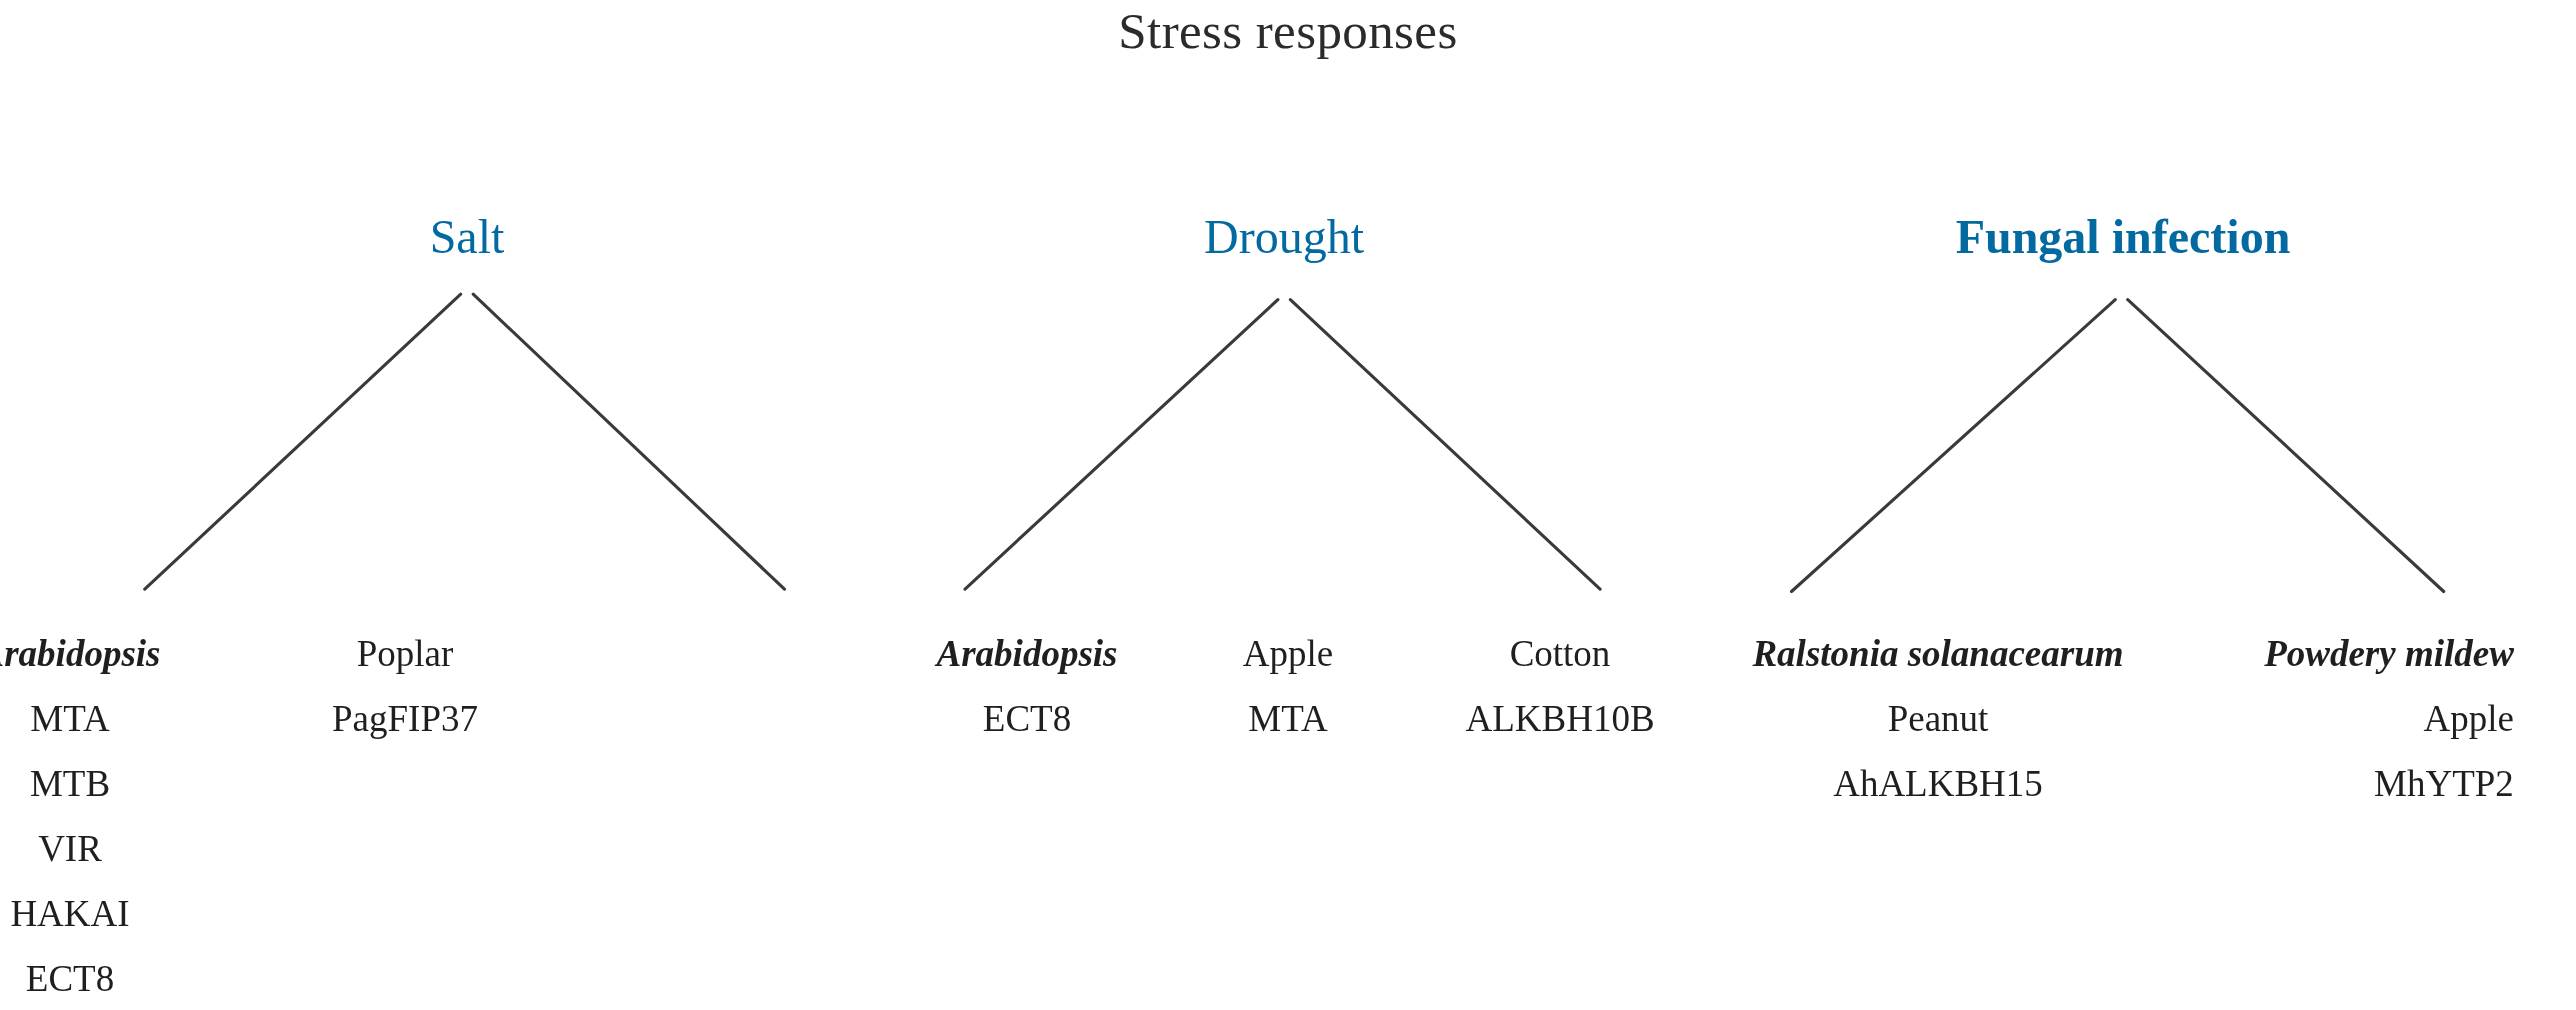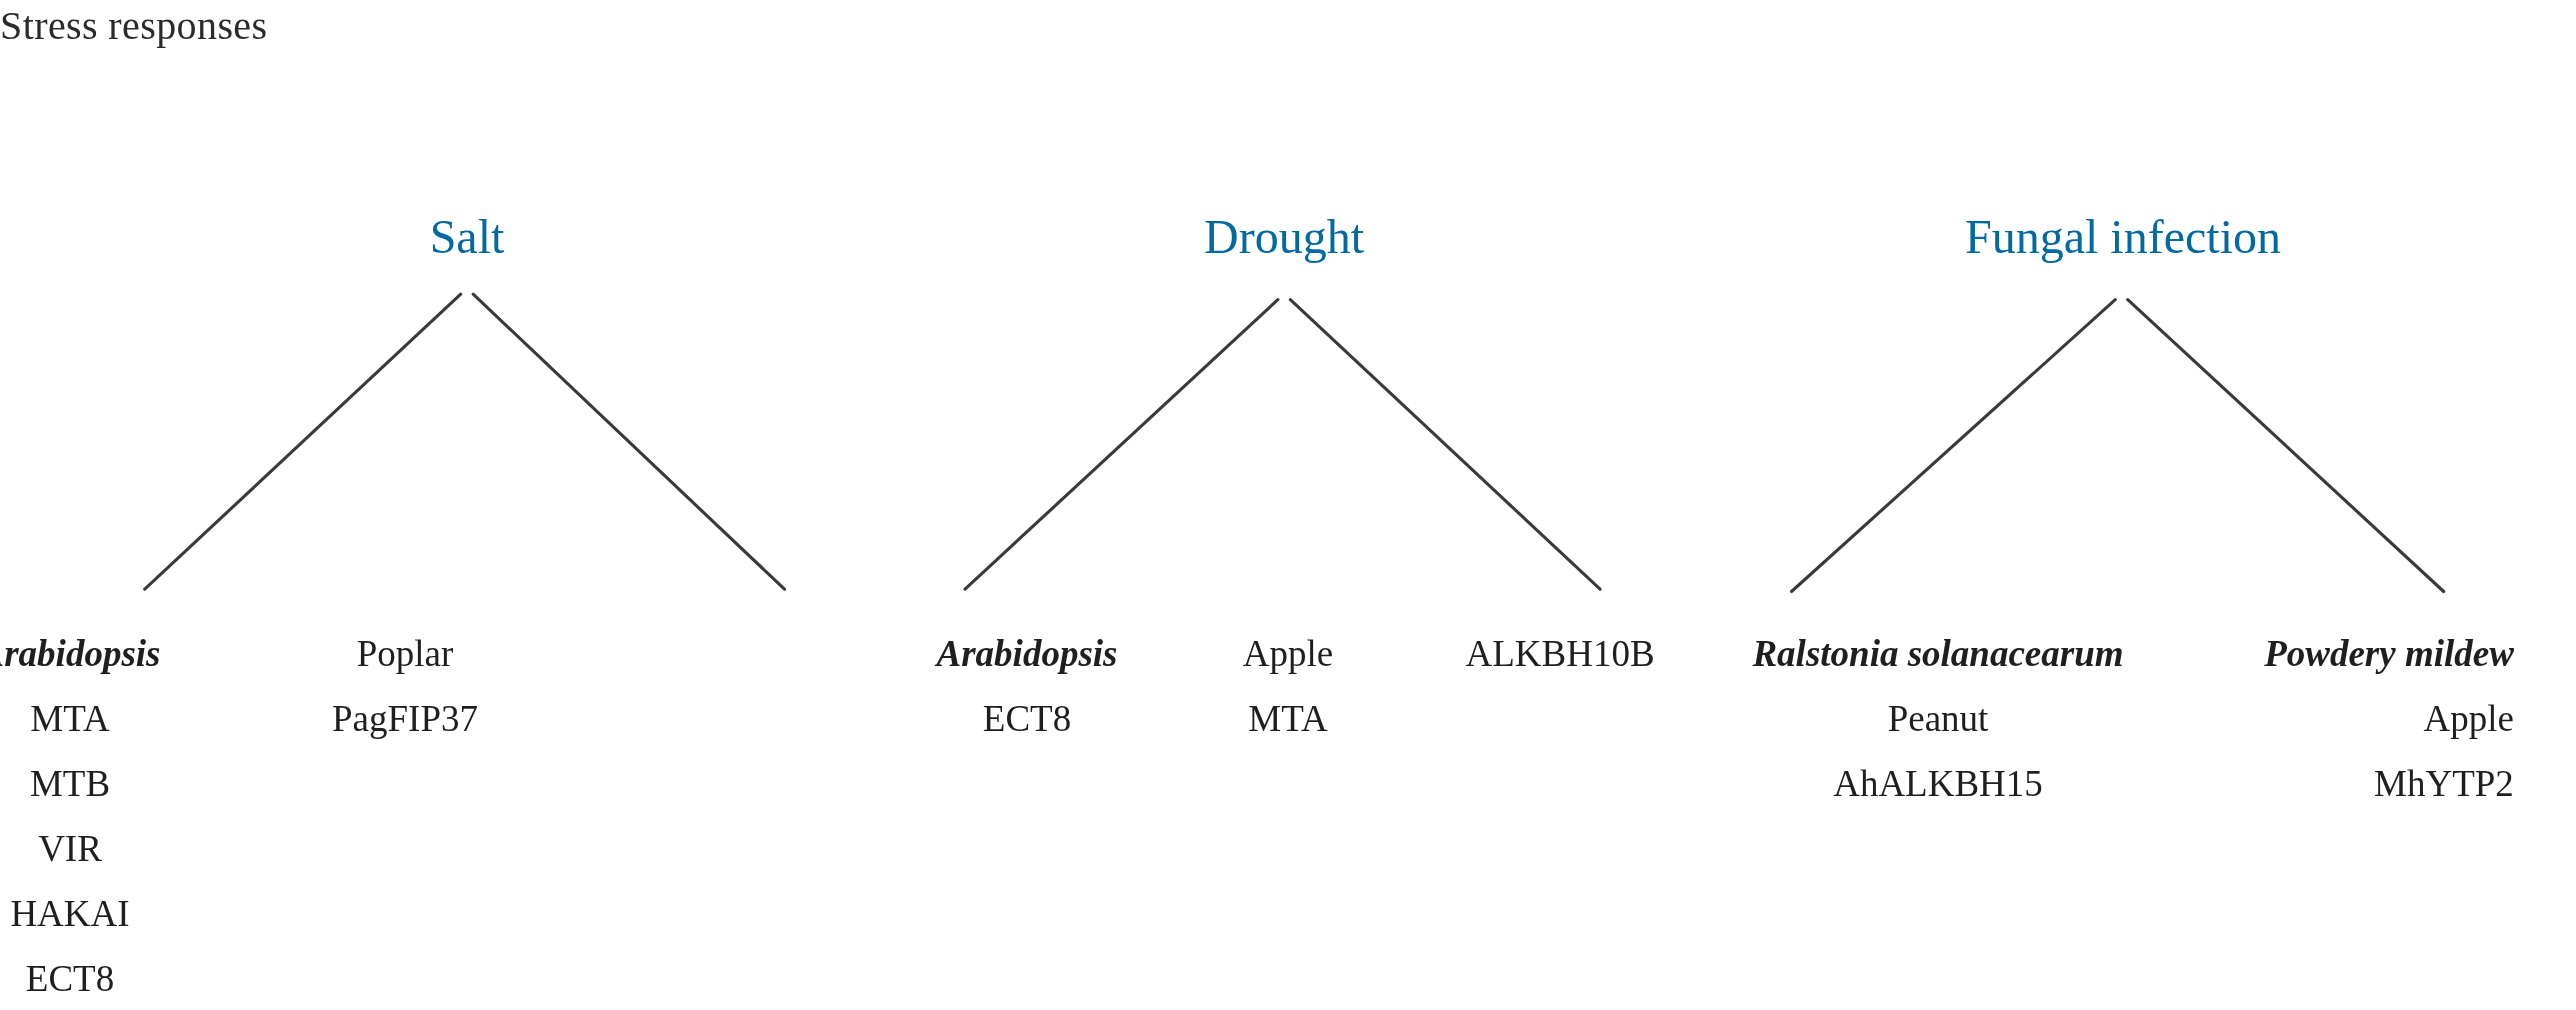--- a/index.html
+++ b/index.html
@@ -17,21 +17,22 @@
     color: #1a1a1a;
     overflow: hidden;
   }
 
   
   .diagram-title {
     position: absolute;
     left: 0;
     right: 0;
     top: 4.7px;
-    font-size: 40px;
+    text-align: center;
+    font-size: 51px;
     line-height: 1.05;
     letter-spacing: 0.4px;
     color: #2b2b2b;
     white-space: nowrap;
   }
 
   
   .group-heading {
     position: absolute;
     top: 212px;
@@ -82,21 +83,21 @@
 </style>
 </head>
 <body>
 
 <div id="canvas">
 
   <div class="diagram-title">Stress responses</div>
 
   <div class="group-heading" style="left:467px;">Salt</div>
   <div class="group-heading" style="left:1284px;">Drought</div>
-  <div class="group-heading" style="left:2123px;">Fungal infection</div>
+  <div class="group-heading" style="left:2123px;font-weight:bold;">Fungal infection</div>
 
   <svg id="connectors" viewBox="0 0 3310 1299">
     <line x1="592" y1="378" x2="186" y2="757"></line>
     <line x1="608" y1="378" x2="1008" y2="757"></line>
 
     <line x1="1642" y1="385" x2="1240" y2="757"></line>
     <line x1="1658" y1="385" x2="2056" y2="757"></line>
 
     <line x1="2718" y1="385" x2="2302" y2="760"></line>
     <line x1="2734" y1="385" x2="3140" y2="760"></line>
@@ -121,20 +122,21 @@
     <div class="leaf-species italic">Arabidopsis</div>
     <div class="leaf-gene">ECT8</div>
   </div>
 
   <div class="leaf-column" style="left:1288px; top:621px;">
     <div class="leaf-species">Apple</div>
     <div class="leaf-gene">MTA</div>
   </div>
 
   <div class="leaf-column" style="left:1560px; top:621px;">
+    <div class="leaf-species">Cotton</div>
     <div class="leaf-gene">ALKBH10B</div>
   </div>
 
   <div class="leaf-column" style="left:1938px; top:621px;text-align:center;">
     <div class="leaf-species italic">Ralstonia solanacearum</div>
     <div class="leaf-gene">Peanut</div>
     <div class="leaf-gene">AhALKBH15</div>
   </div>
 
   <div class="leaf-column" style="left:2389px; top:621px;text-align:right;">

